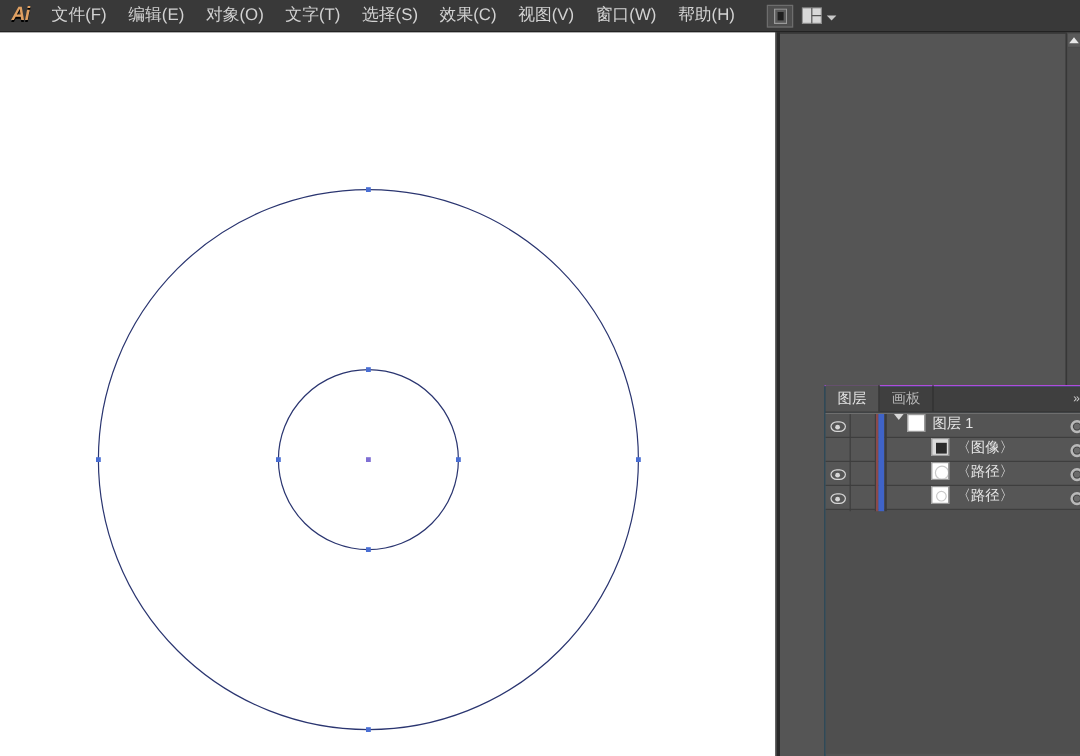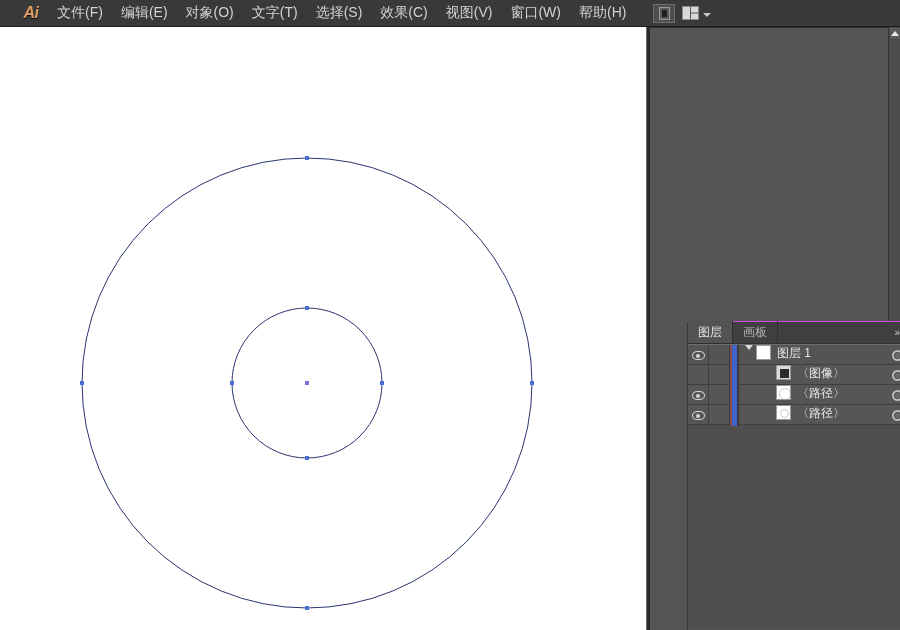--- a/index.html
+++ b/index.html
@@ -10,21 +10,21 @@
     font-family:"Liberation Sans","DejaVu Sans",sans-serif;
     -webkit-font-smoothing:antialiased;
   }
   #app { position:relative; width:900px; height:630px; }
 
   
   #menubar {
     position:absolute; left:0; top:0; width:900px; height:27px;
     background:#393939;
     border-bottom:1px solid #1d1d1d;
-    display:flex; align-items:center;padding-left:14px;
+    display:flex; align-items:center;
   }
   #ai-logo {
     width:34px; height:27px;
     display:flex; align-items:center; justify-content:center;
     font-size:16px; font-weight:bold; font-style:italic;
     color:#e0a062; letter-spacing:-0.5px;
     text-shadow:0 1px 0 #000;
   }
   .menu-item {
     height:27px; padding:0 9px;

